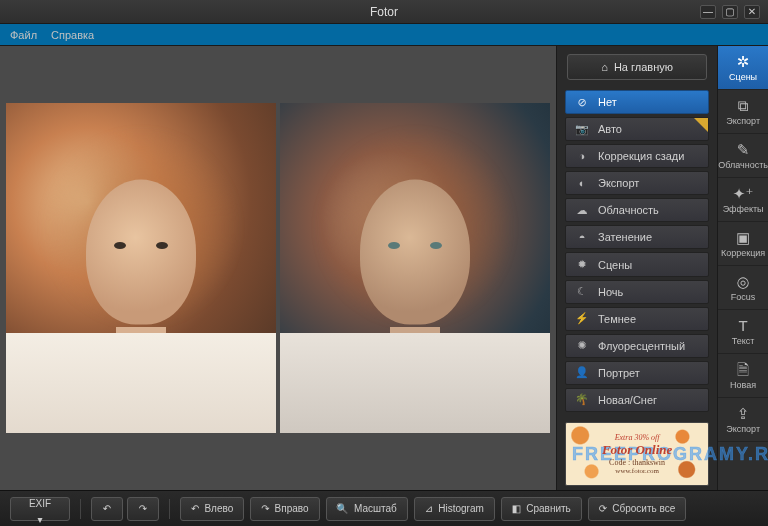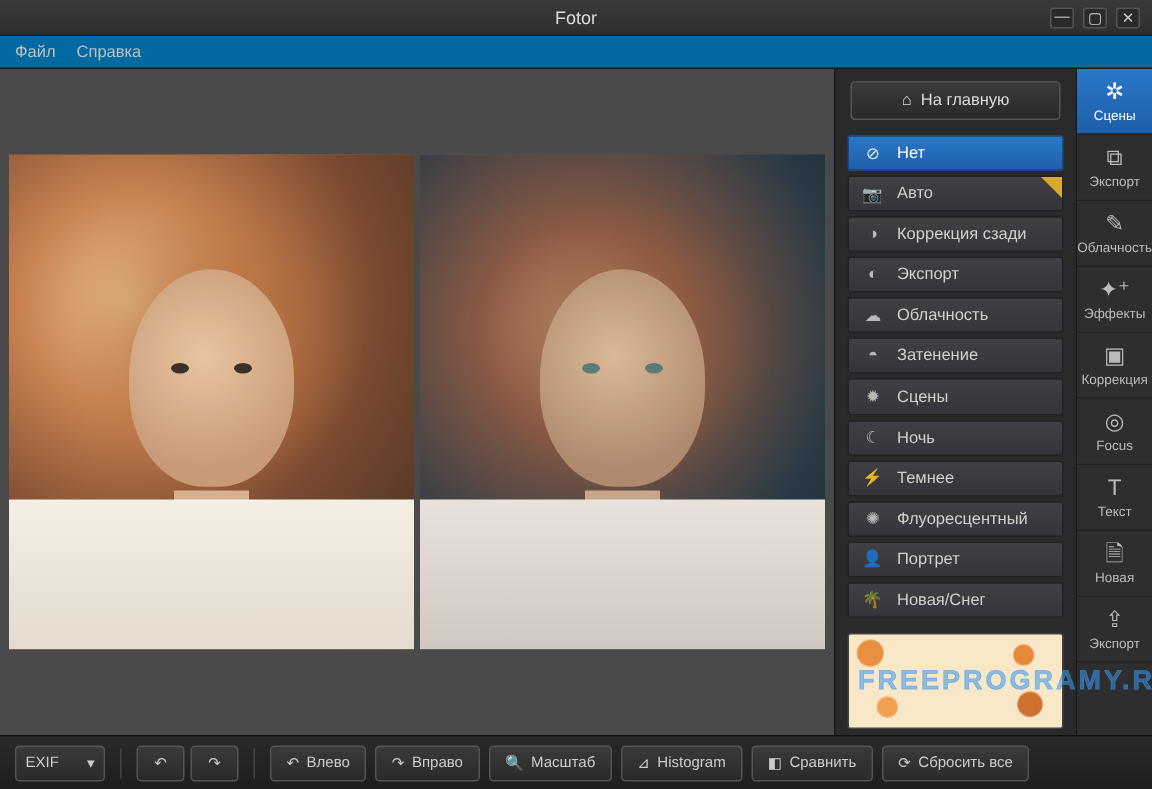--- a/index.html
+++ b/index.html
@@ -55,21 +55,21 @@
 .ad-url { font-size:7px; color:#704028; }
 .wm { position:absolute; left:6px; right:6px; top:50%; transform:translateY(-50%); font-size:18px; letter-spacing:2px; color:rgba(60,150,240,.55); font-weight:bold; font-family:Arial; -webkit-text-stroke: .5px rgba(60,150,240,.6); }
 
 .tool-btn { height:44px; display:flex; flex-direction:column; align-items:center; justify-content:center; gap:3px; cursor:pointer; color:#bbb; font-size:9px; border-bottom:1px solid #222; position:relative; }
 .tool-btn.active { background: linear-gradient(#2a78c8,#1e5fa8); color:#fff; }
 .tool-btn .tico { font-size:15px; line-height:1; }
 
 .bottom-bar { height:36px; background: linear-gradient(#2a2a2a,#1e1e1e); border-top:1px solid #111; display:flex; align-items:center; padding:0 10px; gap:6px; }
 .bb-group { display:flex; gap:4px; }
 .bb-btn { height:24px; padding:0 10px; background: linear-gradient(#3a3a3a,#2a2a2a); border:1px solid #555; border-radius:3px; display:flex; align-items:center; gap:5px; font-size:10px; color:#ccc; cursor:pointer; }
-.bb-exif { width:60px; justify-content:space-between; padding:0 6px; }
+.bb-exif { width:60px; justify-content:space-between; padding:0 6px;flex-direction:column; }
 .bb-sep { width:1px; height:20px; background:#444; margin:0 4px; }
 </style>
 </head>
 <body>
 
 <div class="titlebar">
   <div class="title">Fotor</div>
   <div class="win-ctrls">
     <div class="win-ctrl">—</div>
     <div class="win-ctrl">▢</div>
@@ -157,20 +157,26 @@
           <span class="ico">👤</span>
           <span>Портрет</span>
         </div>
         <div class="scene-item">
           <span class="ico">🌴</span>
           <span>Новая/Снег</span>
         </div>
       </div>
     <div class="ad-box" style="position:relative;">
       <div class="wm">FREEPROGRAMY.RU</div>
+      <div class="ad-overlay">
+        <div class="ad-extra">Extra 30% off</div>
+        <div class="ad-main">Fotor Online</div>
+        <div class="ad-code">Code : thankswin</div>
+        <div class="ad-url">www.fotor.com</div>
+      </div>
     </div>
   </div>
 
   <div class="right-tools" id="tool-col">
       <div class="tool-btn active">
         <span class="tico">✲</span>
         <span>Сцены</span>
       </div>
       <div class="tool-btn">
         <span class="tico">⧉</span>

